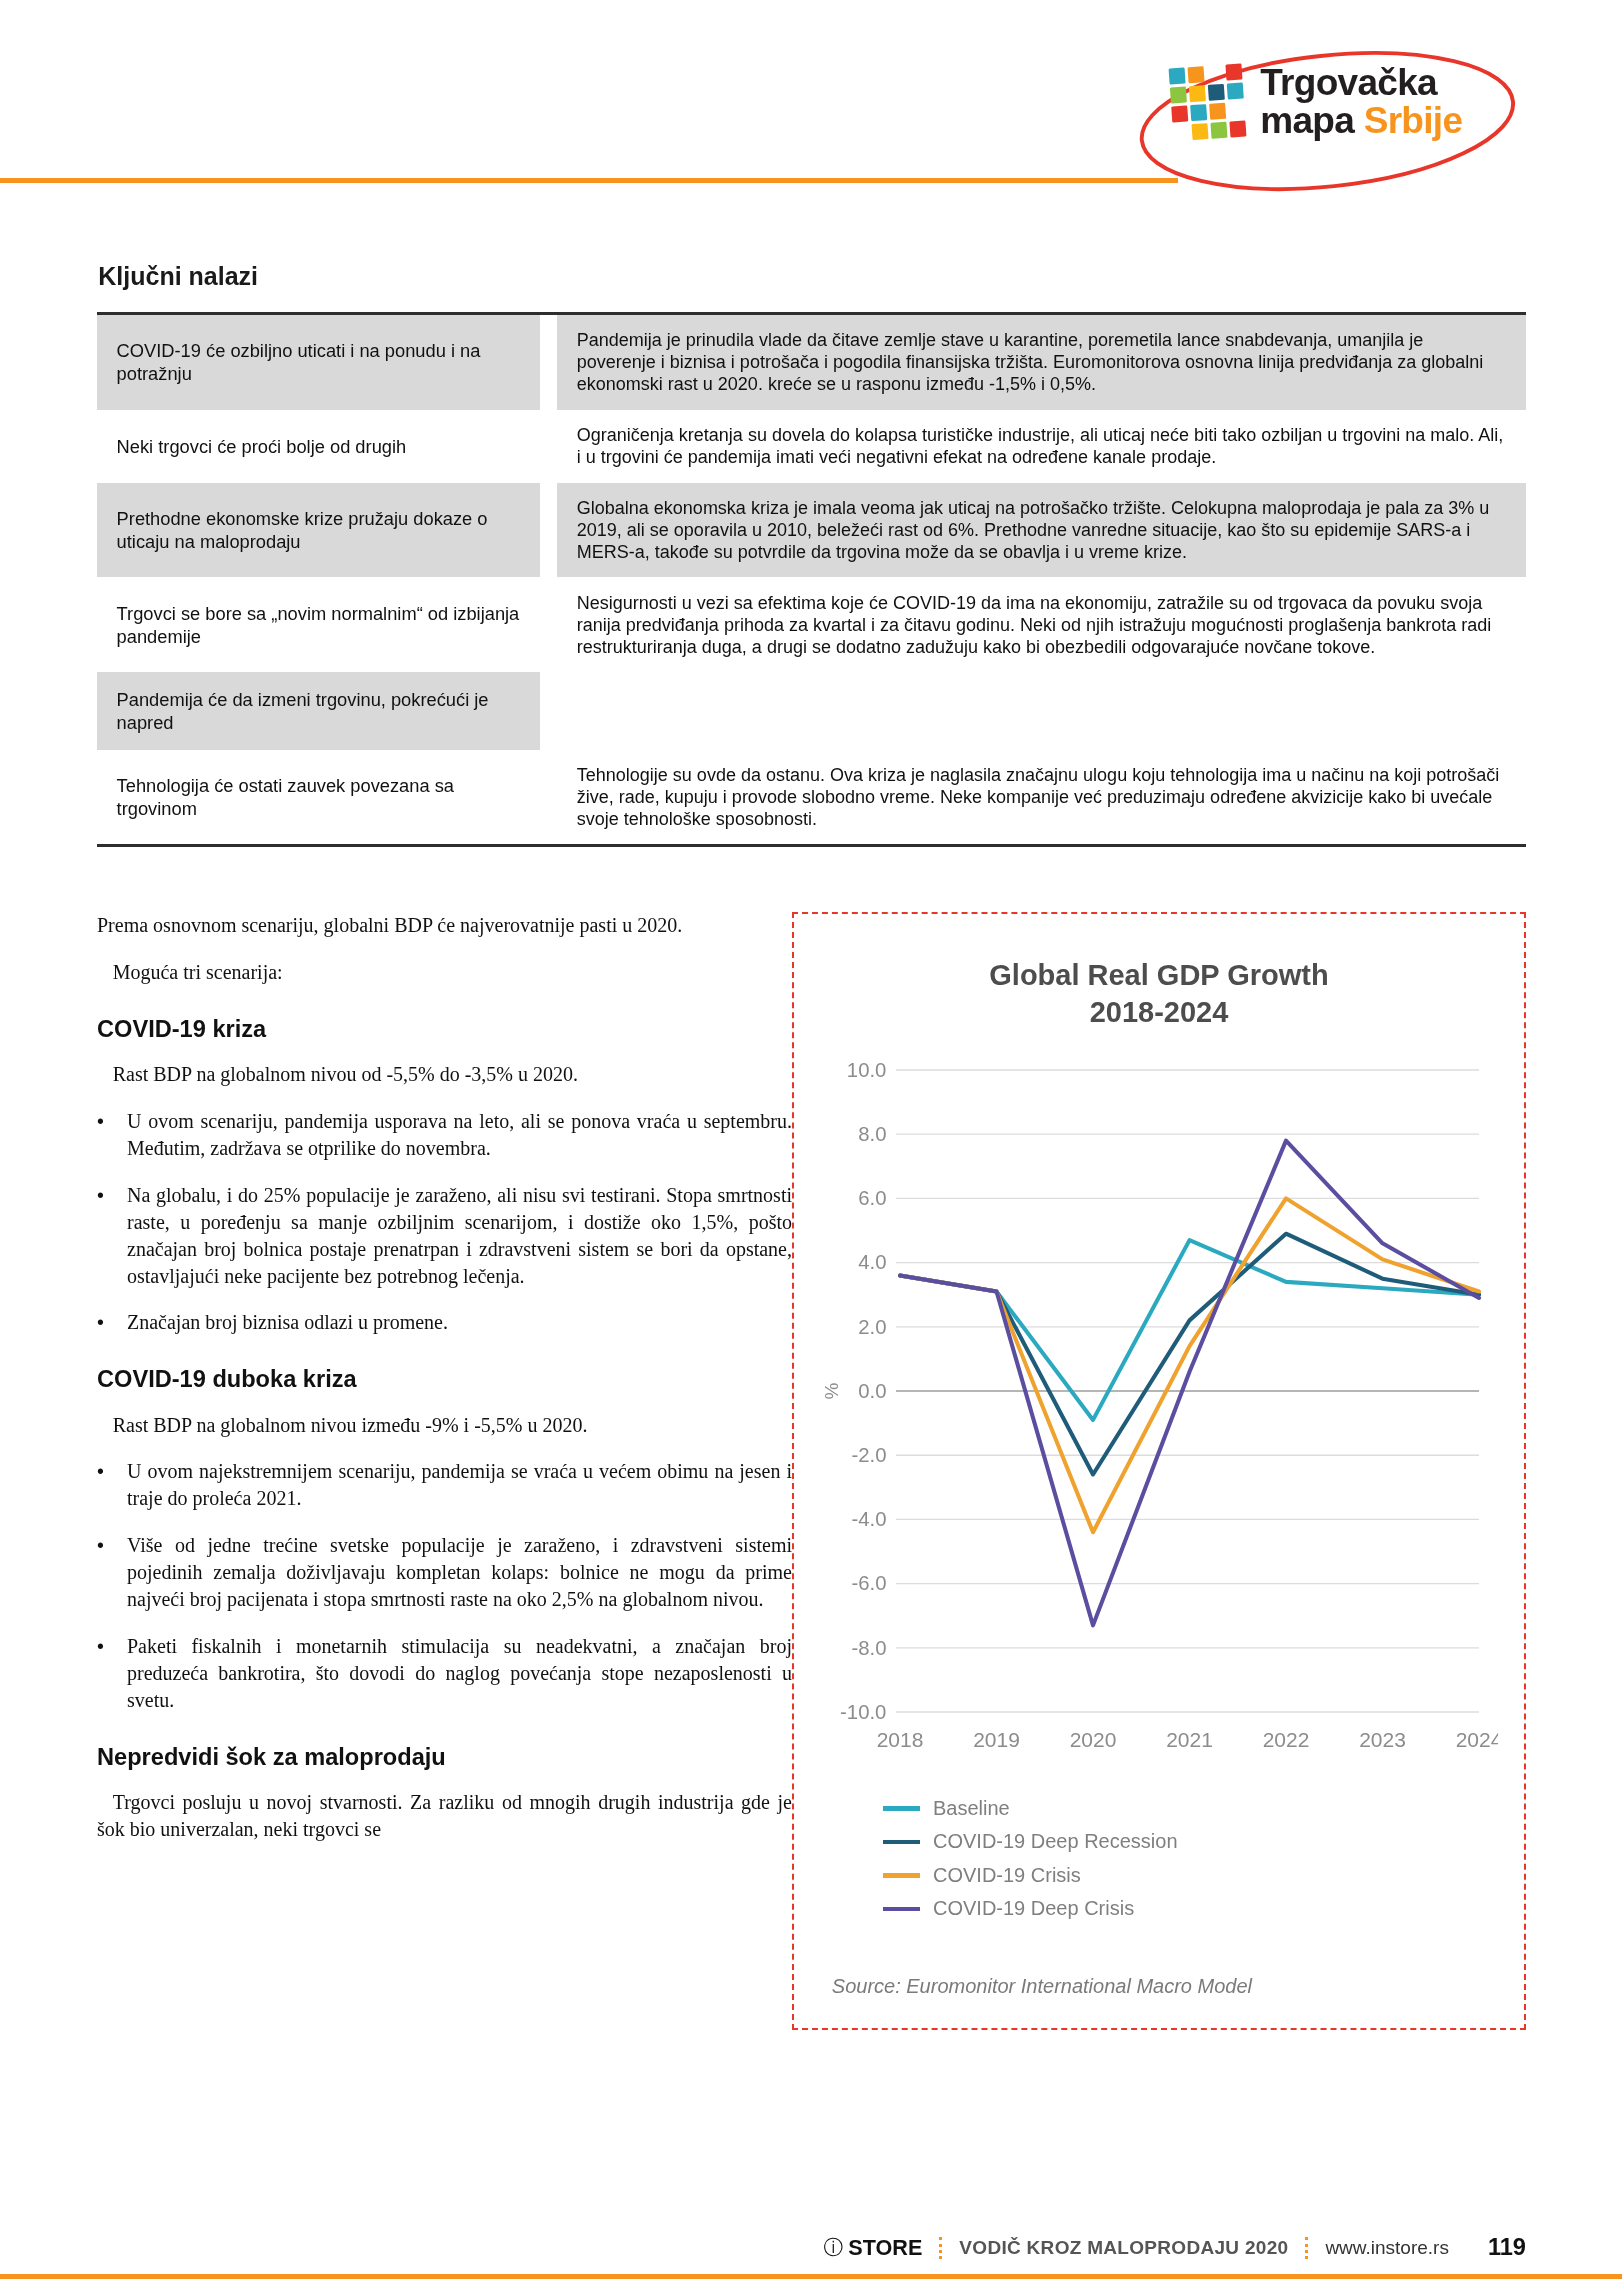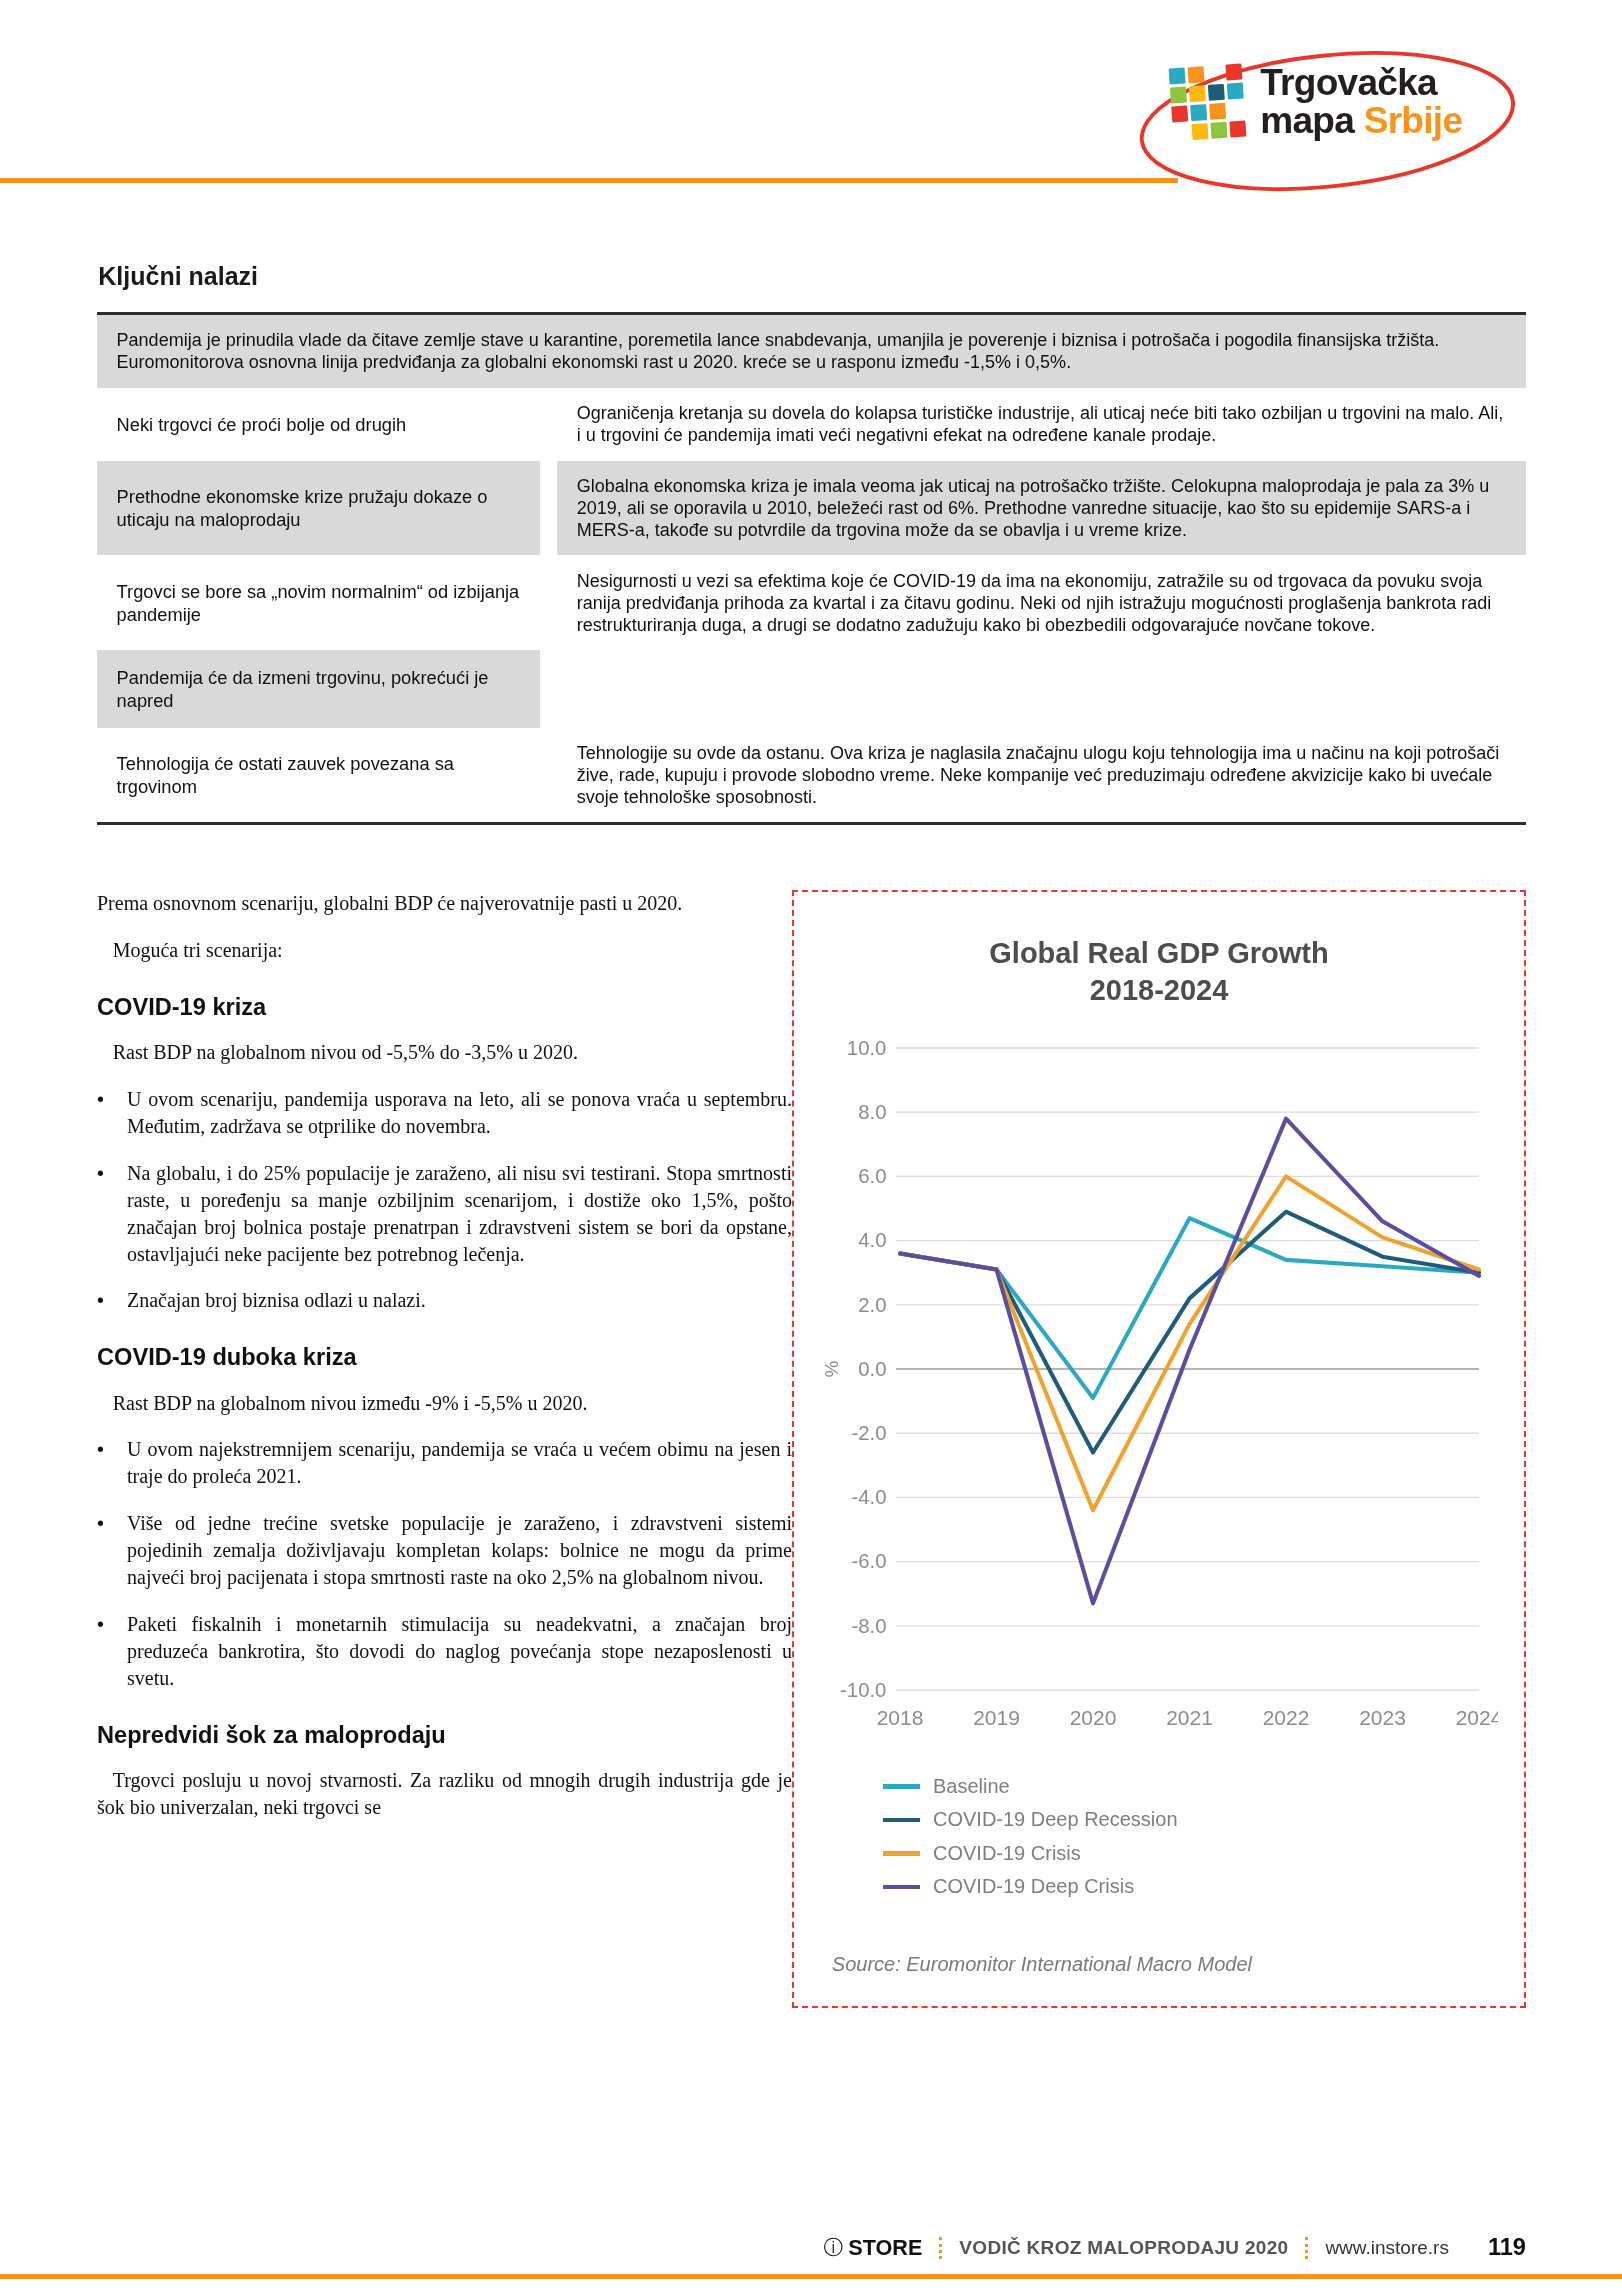--- a/index.html
+++ b/index.html
@@ -171,20 +171,21 @@
         </div>
       </div>
     </div>
   </div>
 
   <div class="content">
     <h2 class="kf-heading">Ključni nalazi</h2>
 
     <div class="kf-table">
       <div class="kf-row shade">
+        <div class="kf-title">COVID-19 će ozbiljno uticati i na ponudu i na potražnju</div>
         <div class="kf-body">Pandemija je prinudila vlade da čitave zemlje stave u karantine, poremetila lance snabdevanja, umanjila je poverenje i biznisa i potrošača i pogodila finansijska tržišta. Euromonitorova osnovna linija predviđanja za globalni ekonomski rast u 2020. kreće se u rasponu između -1,5% i 0,5%.</div>
       </div>
       <div class="kf-row">
         <div class="kf-title">Neki trgovci će proći bolje od drugih</div>
         <div class="kf-body">Ograničenja kretanja su dovela do kolapsa turističke industrije, ali uticaj neće biti tako ozbiljan u trgovini na malo. Ali, i u trgovini će pandemija imati veći negativni efekat na određene kanale prodaje.</div>
       </div>
       <div class="kf-row shade">
         <div class="kf-title">Prethodne ekonomske krize pružaju dokaze o uticaju na maloprodaju</div>
         <div class="kf-body">Globalna ekonomska kriza je imala veoma jak uticaj na potrošačko tržište. Celokupna maloprodaja je pala za 3% u 2019, ali se oporavila u 2010, beležeći rast od 6%. Prethodne vanredne situacije, kao što su epidemije SARS-a i MERS-a, takođe su potvrdile da trgovina može da se obavlja i u vreme krize.</div>
       </div>
@@ -209,21 +210,21 @@
         <h3>COVID-19 kriza</h3>
         <p class="indent">Rast BDP na globalnom nivou od -5,5% do -3,5% u 2020.</p>
         <ul>
           <li>
               <span class="li-text">U ovom scenariju, pandemija usporava na leto, ali se ponova vraća u septembru. Međutim, zadržava se otprilike do novembra.</span>
             </li>
           <li>
               <span class="li-text">Na globalu, i do 25% populacije je zaraženo, ali nisu svi testirani. Stopa smrtnosti raste, u poređenju sa manje ozbiljnim scenarijom, i dostiže oko 1,5%, pošto značajan broj bolnica postaje prenatrpan i zdravstveni sistem se bori da opstane, ostavljajući neke pacijente bez potrebnog lečenja.</span>
             </li>
           <li>
-              <span class="li-text">Značajan broj biznisa odlazi u nalazi.</span>
+              <span class="li-text">Značajan broj biznisa odlazi u promene.</span>
             </li>
         </ul>
 
         <h3>COVID-19 duboka kriza</h3>
         <p class="indent">Rast BDP na globalnom nivou između -9% i -5,5% u 2020.</p>
         <ul>
           <li>
               <span class="li-text">U ovom najekstremnijem scenariju, pandemija se vraća u većem obimu na jesen i traje do proleća 2021.</span>
             </li>
           <li>

